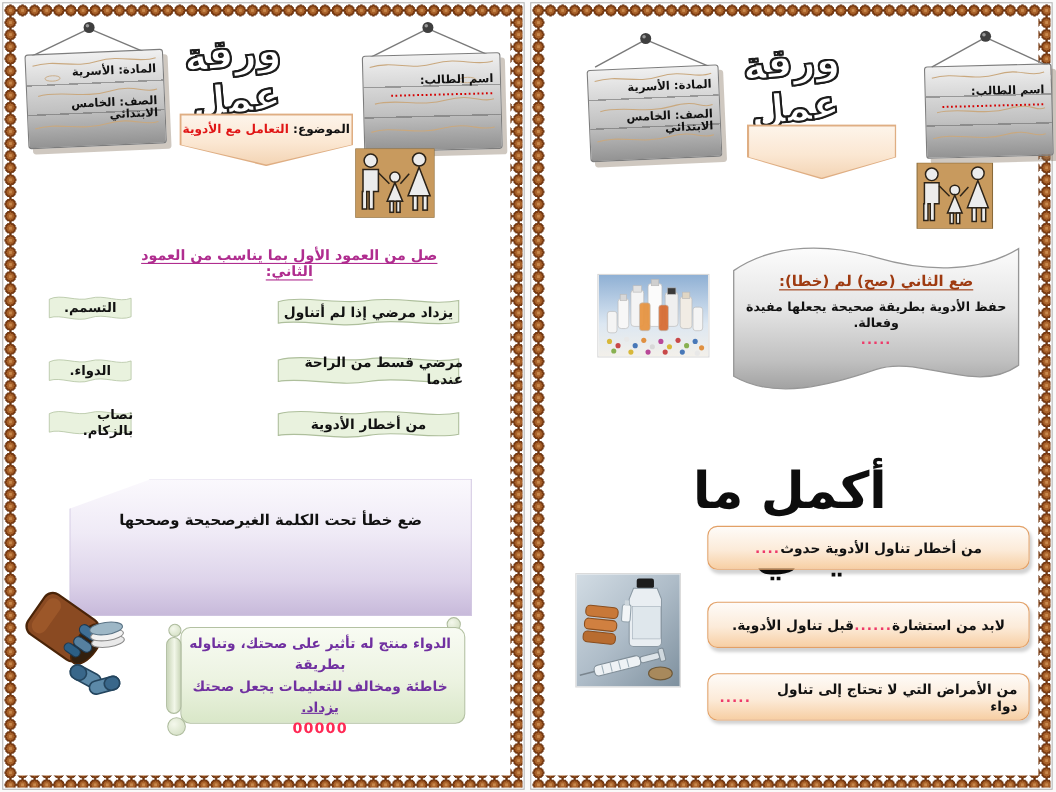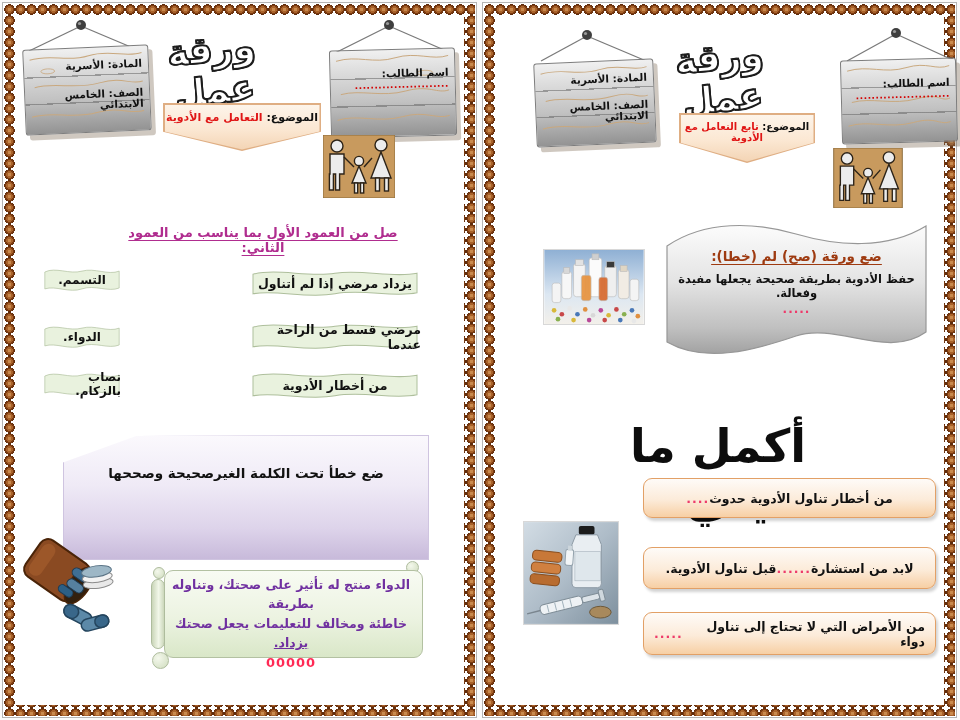--- a/index.html
+++ b/index.html
@@ -294,24 +294,20 @@
       <path d="M6,10 C28,4 44,14 66,8 S96,12 110,7" fill="none" stroke="#c9a87e" stroke-width="1"></path>
       <path d="M10,42 C30,37 52,46 76,40 S100,44 110,40" fill="none" stroke="#c9a87e" stroke-width="1"></path>
       <path d="M6,66 C26,60 48,70 72,64 S98,68 110,64" fill="none" stroke="#c9a87e" stroke-width="1"></path>
     </svg>
     <span class="sign-line" style="margin-top:8px;">اسم الطالب:</span>
     <span class="sign-dots">........................</span>
   </div>
 
   <div class="abs topic-banner-outer" style="left:196px;top:110px;width:136px;height:50px;">
     <div class="topic-banner-inner"></div>
-    <div class="topic-text" style="font-size:10px;">
-      <span>الموضوع:</span>
-      <span class="topic-value">تابع التعامل مع الأدوية</span>
-    </div>
   </div>
 
   <svg class="abs" style="left:348px;top:145px;width:74px;height:60px;" viewBox="0 0 72 63">
     <rect x="0" y="0" width="72" height="63" fill="#c89a5e" stroke="#8a6a3a"></rect>
     <g stroke="#2c2318" stroke-width="1.4" fill="#ececec">
       <circle cx="14" cy="11" r="6"></circle>
       <path d="M7,19 h14 v20 h-4.4 v16 h-4 v-16 h-2.2 v16 h-4 v-16 H7 Z"></path>
       <path d="M21,22 l10,10" fill="none"></path>
       <circle cx="58" cy="10" r="6"></circle>
       <path d="M58,17 l10,26 h-20 Z"></path>
@@ -330,21 +326,21 @@
       <defs>
         <linearGradient id="flagGrad" x1="0" y1="0" x2="0" y2="1">
           <stop offset="0" stop-color="#fcfcfc"></stop>
           <stop offset=".45" stop-color="#e3e3e3"></stop>
           <stop offset=".8" stop-color="#c0c0c0"></stop>
           <stop offset="1" stop-color="#a2a2a2"></stop>
         </linearGradient>
       </defs>
       <path d="M2,32 C40,6 90,8 131,20 C172,32 222,36 261,12 L261,118 C222,146 172,108 131,122 C90,136 40,150 2,128 Z" fill="url(#flagGrad)" stroke="#979797" stroke-width="1.2"></path>
     </svg>
-    <div class="flag-heading">ضع ورقة (صح) لم (خطا):</div>
+    <div class="flag-heading">ضع الثاني (صح) لم (خطا):</div>
     <div class="flag-statement">حفظ الأدوية بطريقة صحيحة يجعلها مفيدة وفعالة.</div>
     <div class="flag-dots">.....</div>
   </div>
 
   <svg class="abs photo-frame" style="left:60px;top:246px;width:102px;height:76px;" viewBox="0 0 102 76">
     <defs>
       <linearGradient id="bg1" x1="0" y1="0" x2="0" y2="1">
         <stop offset="0" stop-color="#8fb0d4"></stop>
           <stop offset=".6" stop-color="#dce7f2"></stop>
           <stop offset="1" stop-color="#f3f0ea"></stop>

